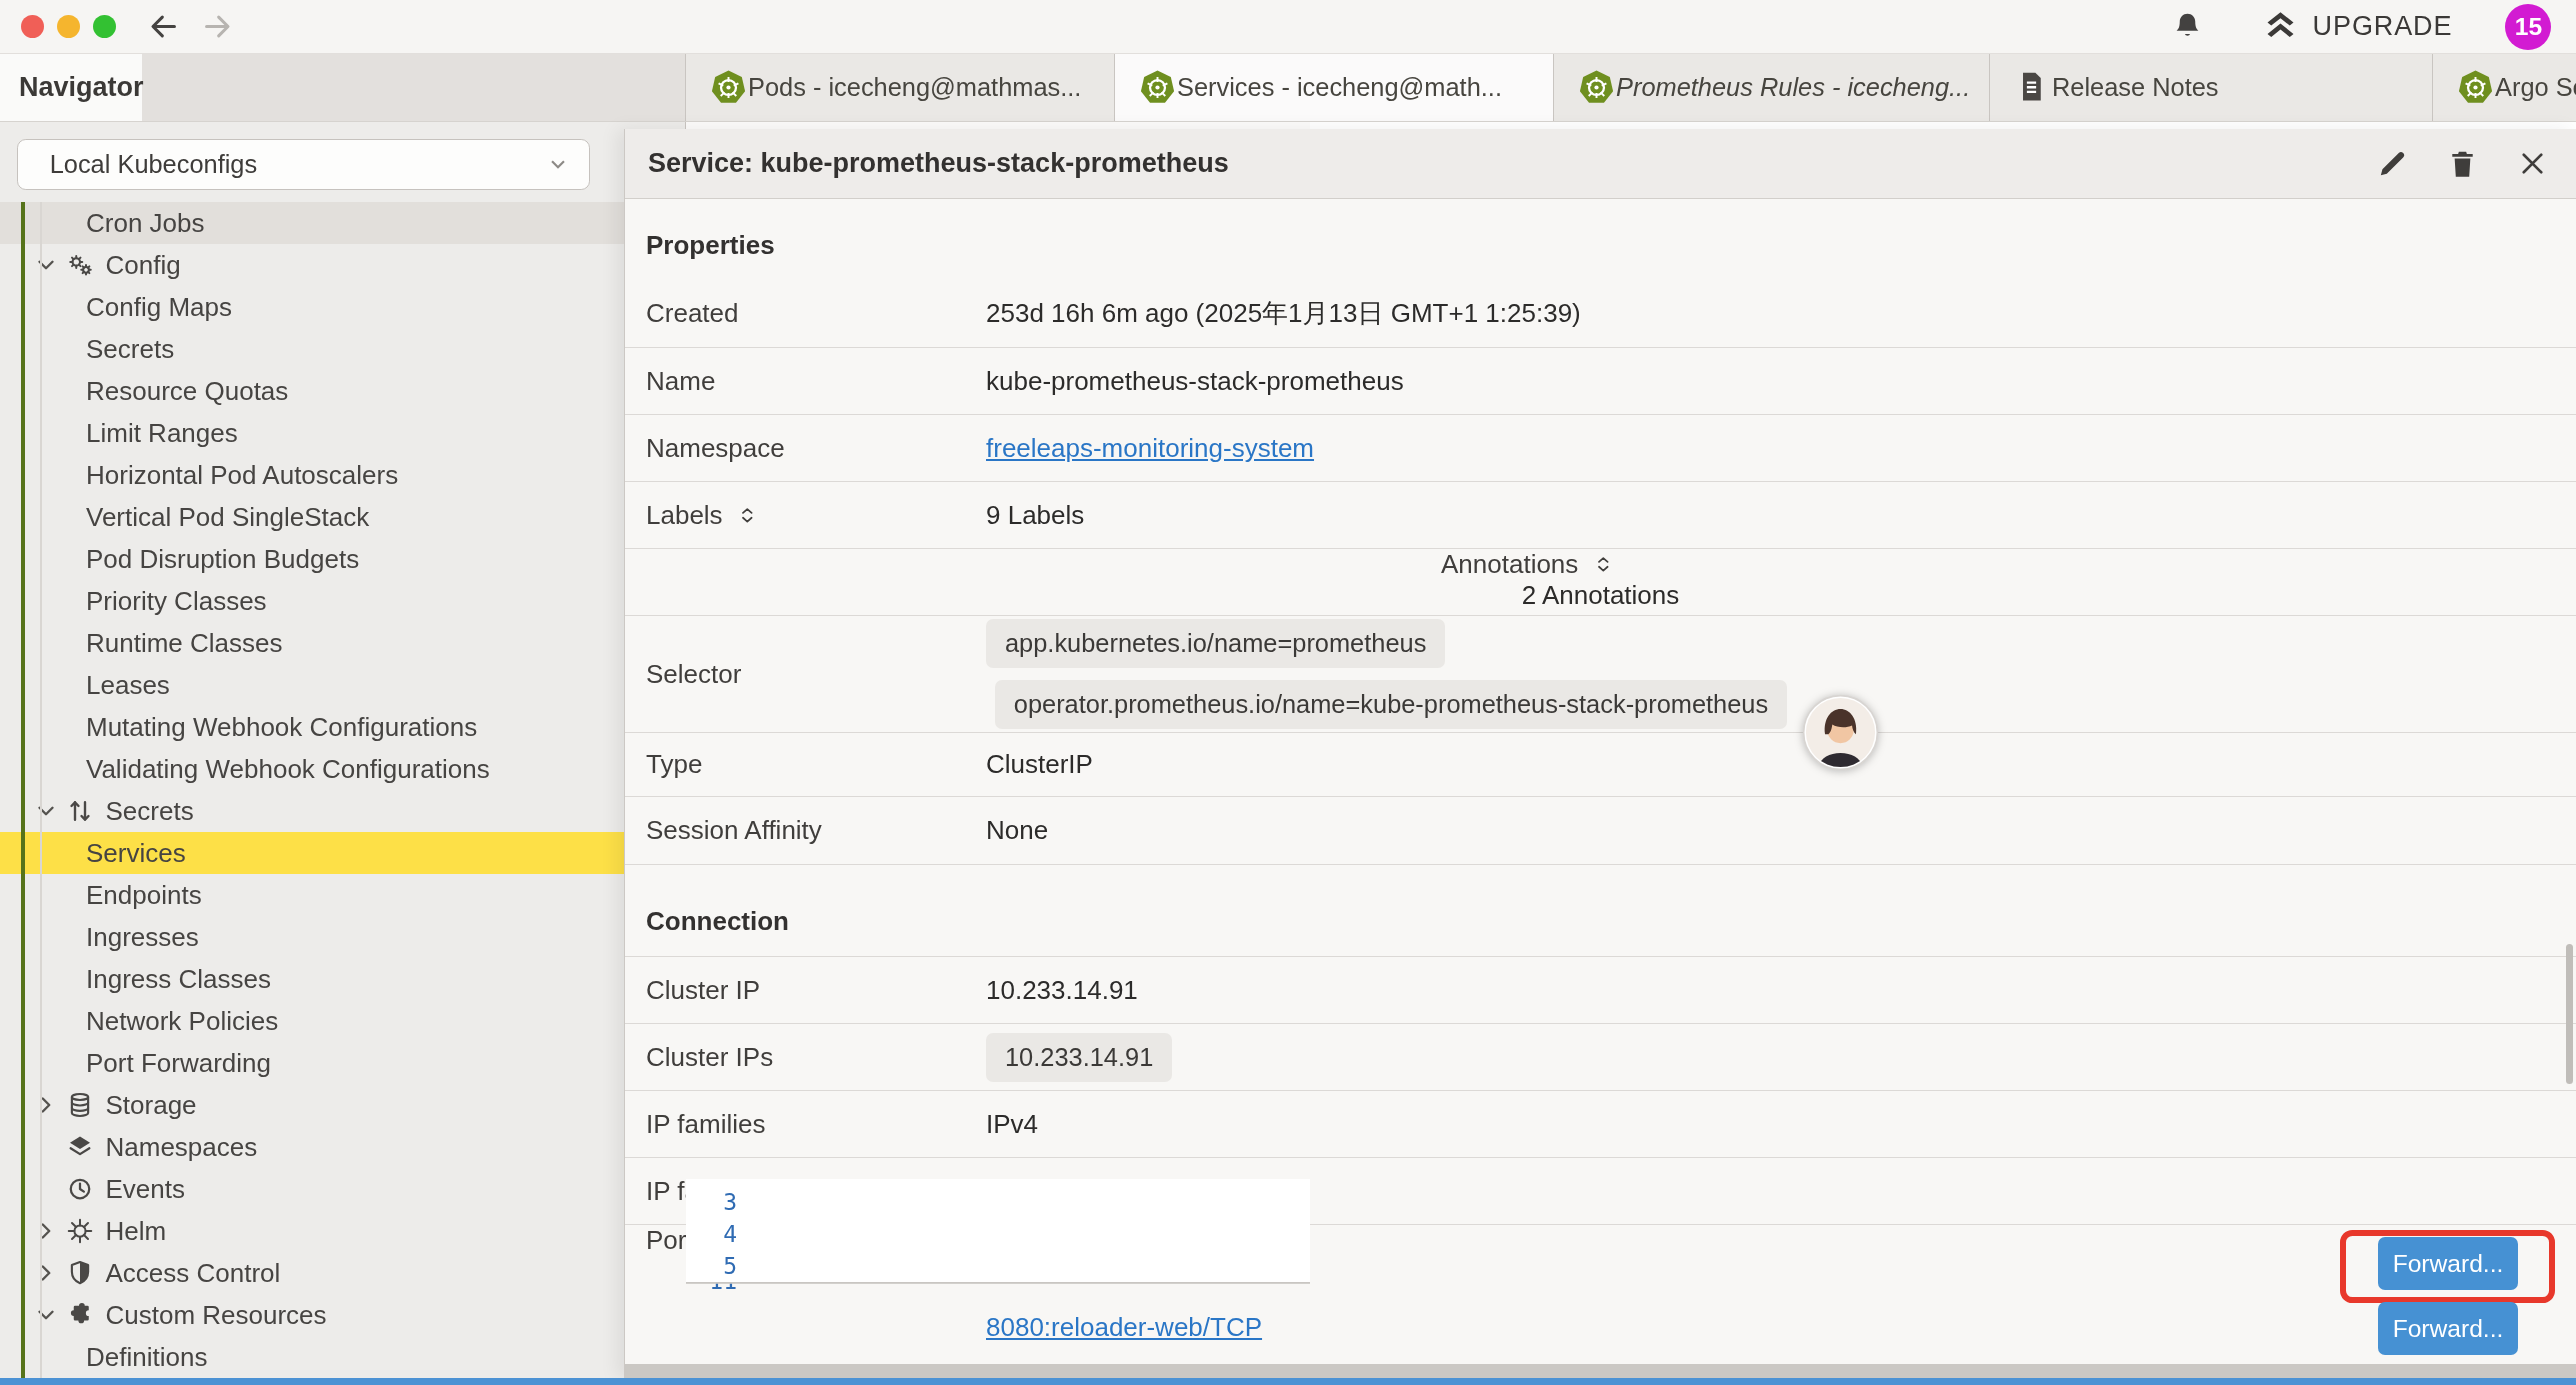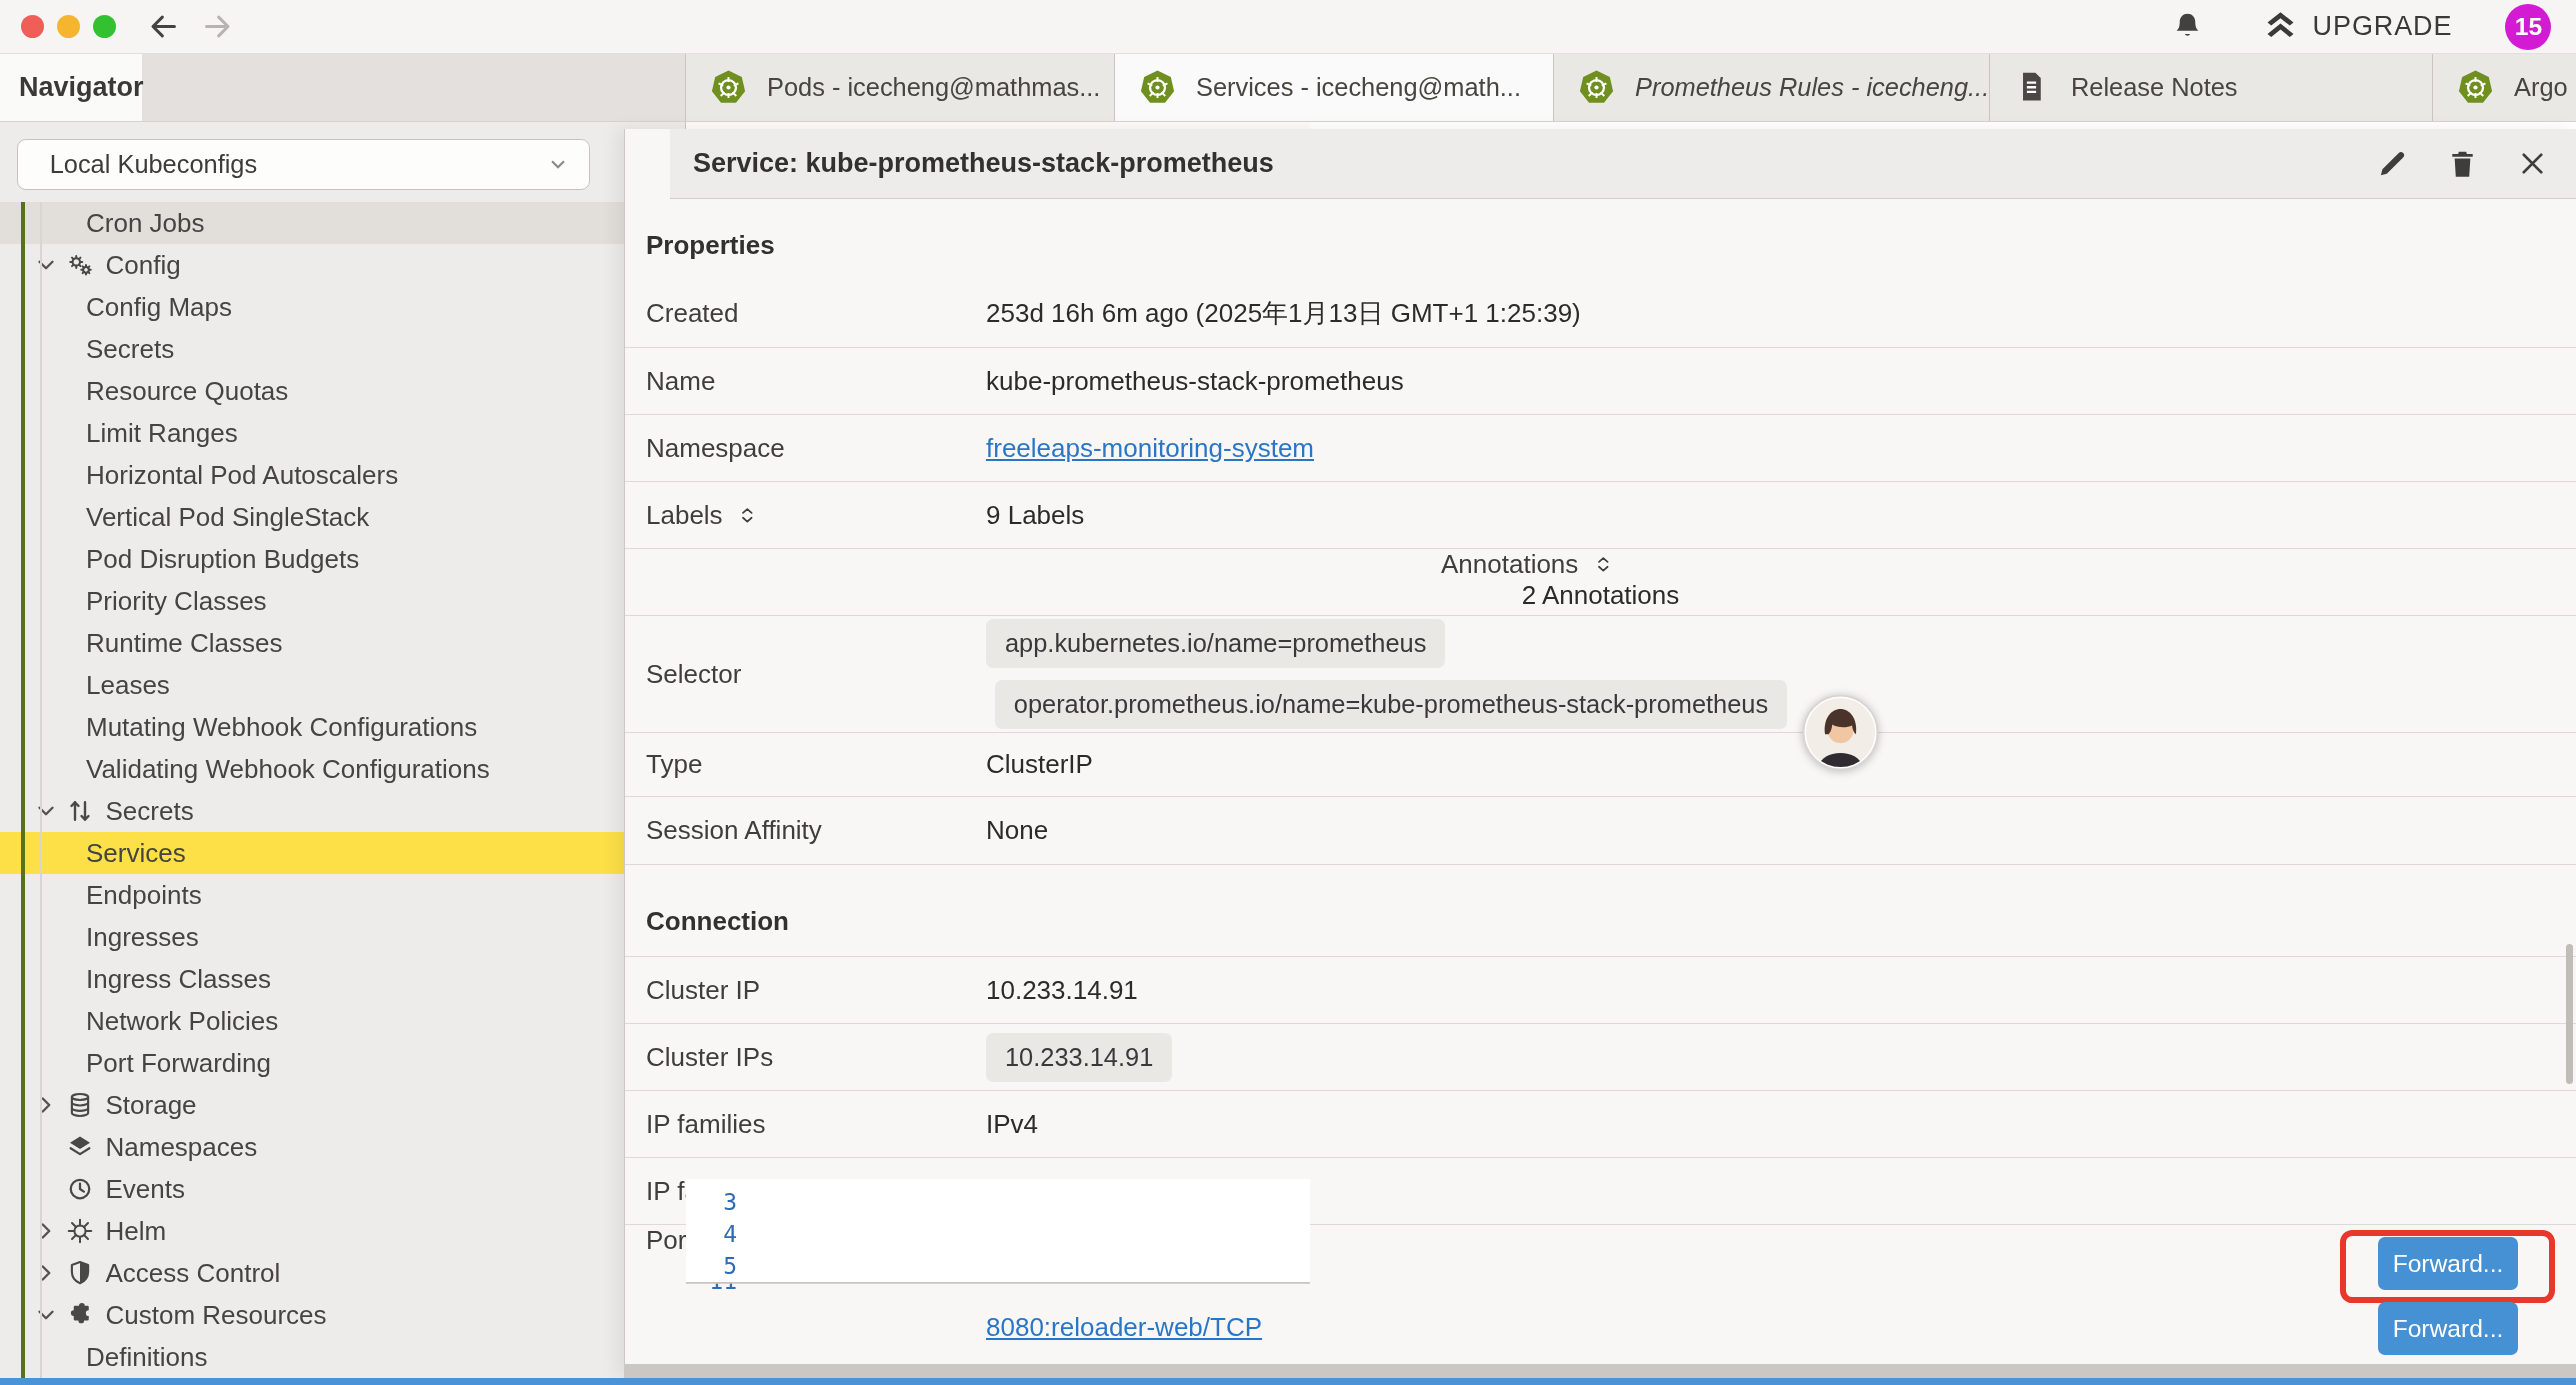--- a/index.html
+++ b/index.html
@@ -24,21 +24,21 @@
   .bell{color:#434140;margin-right:56px;}
   .upgrade{display:flex;align-items:center;gap:12.3px;color:#3b3937;font-size:27px;letter-spacing:0.9px;}
   .badge{width:46px;height:46px;border-radius:50%;background:var(--badge_magenta,#d21bd2);color:#fff;
          font-size:24.6px;font-weight:bold;display:flex;align-items:center;justify-content:center;margin:0 24.6px 0 53px;}
 
   
   #tabsrow{height:68px;display:flex;background:var(--strip);border-bottom:1.8px solid #d6d3cf;}
   #navtabs{width:686px;background:var(--strip);border-right:1.8px solid var(--border);display:flex;font-weight:bold;}
   #nav-tab{width:142px;background:#fafaf9;display:flex;align-items:center;padding-left:19px;font-size:27px;color:#3b3937;}
   #ktabs{flex:1;display:flex;overflow:hidden;}
-  .ktab{display:flex;align-items:center;gap:19px;padding:0 23px;background:var(--tab-inactive);
+  .ktab{display:flex;align-items:center;gap:0;padding:0 23px;background:var(--tab-inactive);
         border-right:1.8px solid var(--border);font-size:25.4px;color:#47453f;flex:0 0 auto;overflow:hidden;white-space:nowrap;}
   .ktab.active{background:var(--tab-active);}
   .ktab.italic .ktab-label{font-style:italic;}
   .ktab .ticon{width:39px;height:39px;flex:0 0 auto;}
 
   
   #main{position:relative;height:1256px;display:flex;}
 
   
   #sidebar{width:686px;background:var(--side-bg);border-right:1.8px solid var(--border);position:relative;overflow:hidden;}
@@ -90,21 +90,21 @@
   #editor .eg{position:absolute;top:0;bottom:0;width:0.9px;background:#d7d4d0;}
   .eline{height:32px;display:flex;align-items:center;white-space:nowrap;}
   .eband{padding-top:7px;background:#fff;box-shadow:0 1.8px 0 #c9c6c2;position:relative;z-index:2;}
   .enum{width:51px;text-align:right;color:var(--code_linenum,#2f6bb3);flex:0 0 auto;}
   .eclip{height:14px;overflow:hidden;position:relative;z-index:1;}
   .eclip .eline{margin-top:-17.5px;}
 
   
   #detail{position:absolute;left:624px;top:7px;right:0;bottom:0;background:var(--panel-bg);border-left:1.8px solid #ccc8c4;
       box-shadow:-7px 0 17.5px rgba(0,0,0,.07);}
-  #detail-head{height:70px;background:var(--panel-head);border-bottom:1.8px solid #d2cfcb;display:flex;align-items:center;padding:0 26px 0 23px;margin-left:45px;}
+  #detail-head{height:70px;background:var(--panel-head);border-bottom:1.8px solid #d2cfcb;display:flex;align-items:center;padding:0 26px 0 23px;}
   #detail-title{font-size:27px;font-weight:bold;color:#333130;}
   #detail-head .hicons{margin-left:auto;display:flex;align-items:center;gap:35px;color:#3f3d3b;}
   #detail-body{position:relative;height:1164px;overflow:hidden;}
   .drow{display:flex;align-items:center;border-bottom:1.8px solid var(--sep);position:relative;}
   .drow .dlabel{width:361px;padding-left:21px;font-size:26px;color:#403e3c;display:flex;align-items:center;gap:12.3px;flex:0 0 auto;}
   .drow .dval{font-size:26px;color:#2c2b2a;}
   .drow .dval a, a.dlink{color:var(--link_blue,#2a76c6);text-decoration:underline;}
   .dsec{display:flex;align-items:flex-end;padding:0 0 19px 21px;font-size:26px;font-weight:bold;color:#333130;border-bottom:0;}
   .dsec.bordered{border-bottom:1.8px solid var(--sep);}
   .chipcol{display:flex;flex-direction:column;gap:12.3px;align-items:flex-start;}

